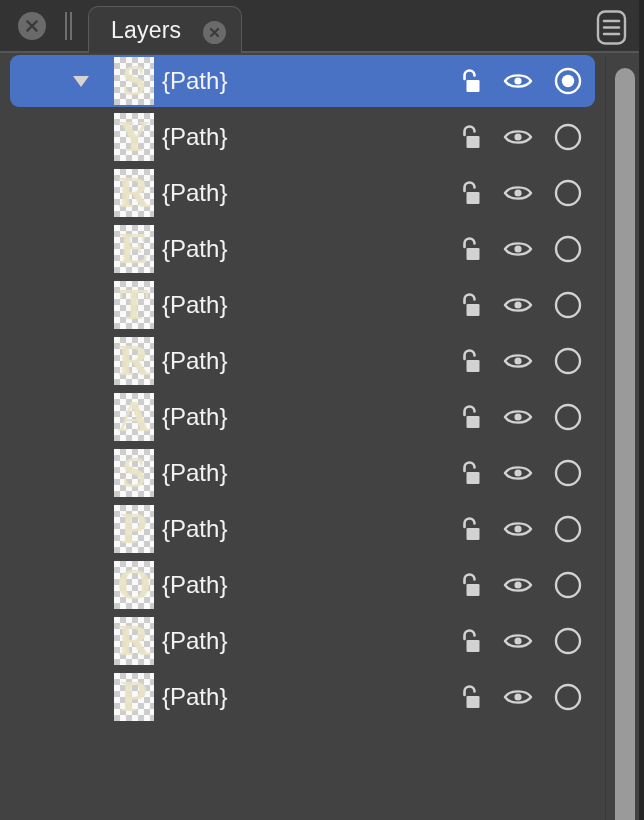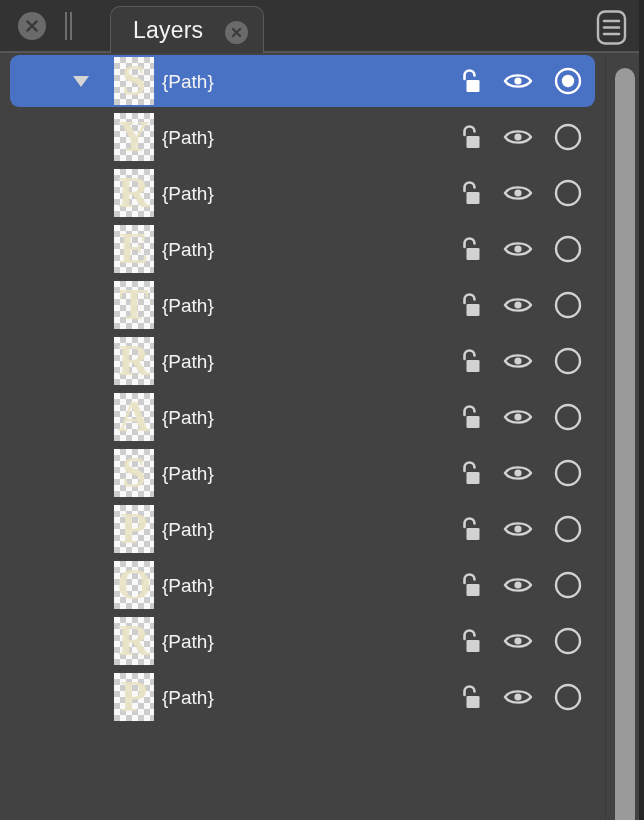--- a/index.html
+++ b/index.html
@@ -66,21 +66,20 @@
     left: 88px; top: 6px;
     width: 154px; height: 47px;
     background: #3b3b3b;
     border: 1px solid #5a5a5a;
     border-bottom: none;
     border-radius: 10px 10px 0 0;
     box-sizing: border-box;
     display: flex;
     align-items: center;
     padding-left: 22px;
-    margin-left: 22px;
   }
   .tab-label {
     color: #f2f2f2;
     font-size: 23px;
     line-height: 1;
     letter-spacing: .2px;
     white-space: nowrap;
   }
   .tab-close {
     position: absolute;
@@ -157,21 +156,21 @@
     font-weight: bold;
     font-size: 44px;
     line-height: 1;
     color: rgba(233, 227, 196, 0.92);
   }
 
   .row-label {
     position: absolute;
     left: 152px;
     color: #f3f3f3;
-    font-size: 19px;
+    font-size: 24px;
     line-height: 1;
     white-space: nowrap;
   }
 
   .row-icons {
     position: absolute;
     right: 12px;
     display: flex;
     align-items: center;
     gap: 20px;

